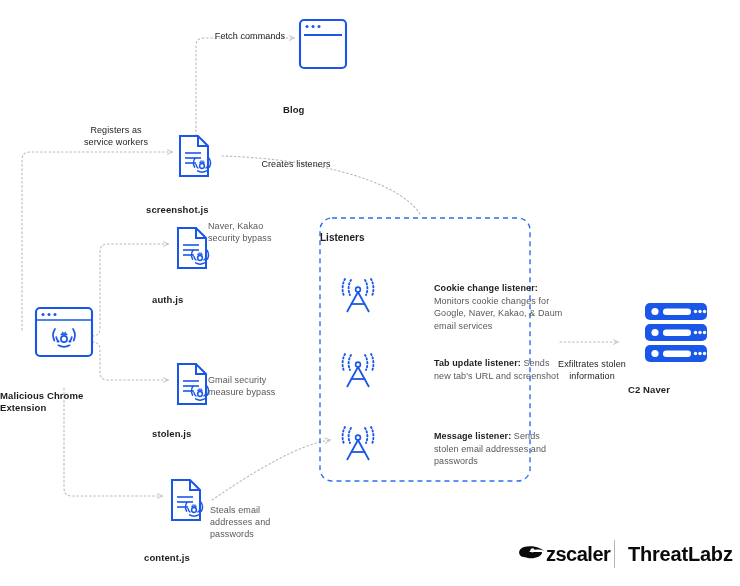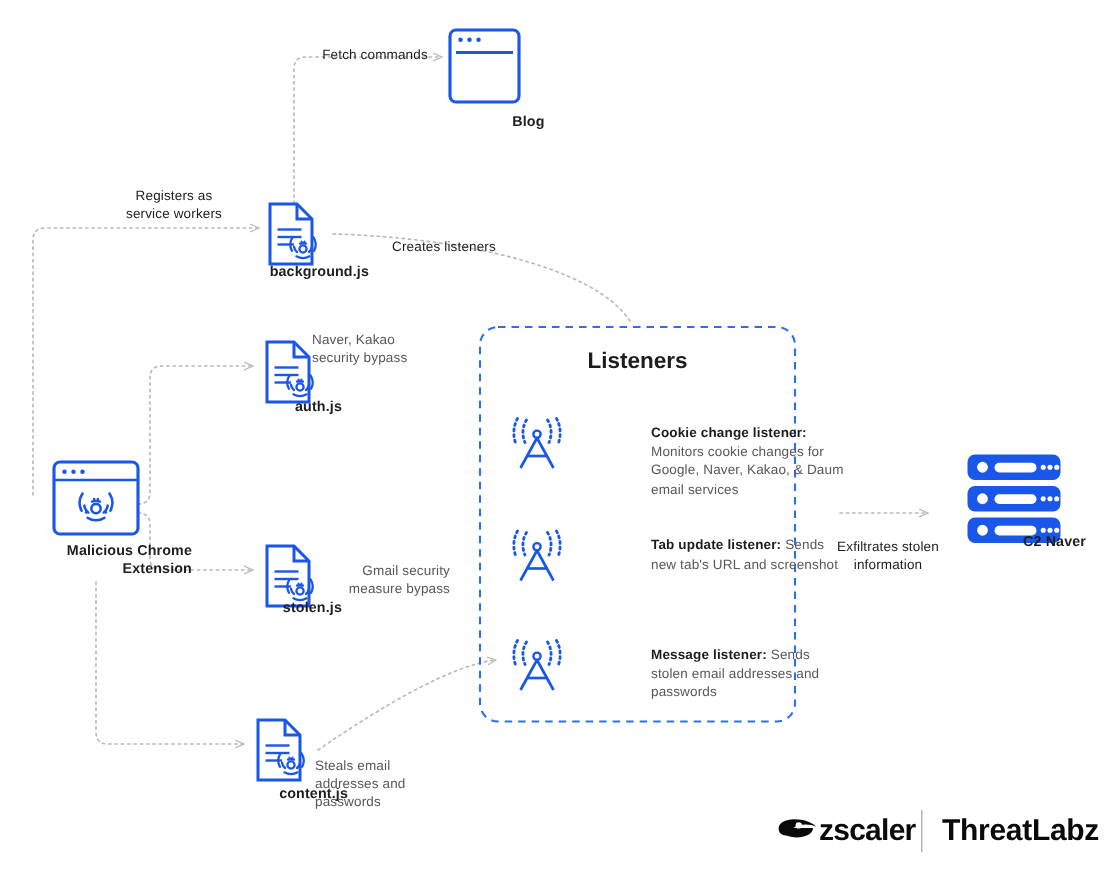--- a/index.html
+++ b/index.html
@@ -4,33 +4,32 @@
 <style>
   html,body{margin:0;padding:0;}
   body{
     width:740px;height:586px;background:#ffffff;
     font-family:"Liberation Sans","DejaVu Sans",sans-serif;
     position:relative;overflow:hidden;
   }
   #diagram{position:absolute;left:0;top:0;width:740px;height:586px;}
   .node-label{
     position:absolute;font-size:9.5px;font-weight:bold;color:#1d1d1f;
-    text-align:right;line-height:12px;letter-spacing:.1px;
+    text-align:left;line-height:12px;letter-spacing:.1px;margin-top:28px;
   }
   .edge-label{
     position:absolute;font-size:9px;font-weight:normal;color:#1d1d1f;
     text-align:center;line-height:12px;letter-spacing:.1px;
   }
   .desc{
     position:absolute;font-size:9px;color:#58585b;line-height:12px;
     letter-spacing:.1px;text-align:left;
   }
   .box-title{
-    position:absolute;font-size:15px;font-weight:bold;color:#1d1d1f;
-    text-align:center;
+    position:absolute;font-size:10px;font-weight:bold;color:#1d1d1f;
   }
   .listener-text{
     position:absolute;font-size:9px;color:#58585b;line-height:12.5px;
     letter-spacing:.1px;width:132px;margin-left:48px;
   }
   .listener-text b{color:#1d1d1f;font-weight:bold;}
   .footer-divider{
     position:absolute;background:#b5b5b8;width:1px;
   }
   .brand-text{
@@ -250,34 +249,34 @@
     <path d="M 6 12 C 0 12, -1 4, 6 2 C 13 0, 22 2, 26 6 C 22 4, 14 4, 11 7 L 24 7 C 24 12, 16 14, 10 13 Z" fill="#0a0a0a"></path>
     <circle cx="14.5" cy="5.3" r="2.1" fill="#fff"></circle>
   </g>
 </svg>
 
 <div class="node-label" style="left:0px;top:362px;width:128px;white-space:pre-line;">Malicious Chrome
 Extension</div>
 
 <div class="node-label" style="left:283px;top:76px;width:80px;">Blog</div>
 
-<div class="node-label" style="left:146px;top:176px;width:100px;">background.js</div>
+<div class="node-label" style="left:146px;top:176px;width:100px;">screenshot.js</div>
 
 <div class="node-label" style="left:152px;top:266px;width:76px;">auth.js</div>
 
 <div class="node-label" style="left:152px;top:400px;width:76px;">stolen.js</div>
 
 <div class="node-label" style="left:144px;top:524px;width:88px;">content.js</div>
 
 <div class="node-label" style="left:628px;top:356px;width:96px;">C2 Naver</div>
 
 <div class="desc" style="left:208px;top:220px;width:90px;white-space:pre-line;">Naver, Kakao
 security bypass</div>
 
-<div class="desc" style="left:208px;top:374px;width:92px;white-space:pre-line;text-align:right;">Gmail security
+<div class="desc" style="left:208px;top:374px;width:92px;white-space:pre-line;">Gmail security
 measure bypass</div>
 
 <div class="desc" style="left:210px;top:504px;width:82px;white-space:pre-line;">Steals email
 addresses and
 passwords</div>
 
 <div class="edge-label" style="left:190px;top:30px;width:120px;">Fetch commands</div>
 
 <div class="edge-label" style="left:58px;top:124px;width:116px;white-space:pre-line;">Registers as
 service workers</div>

